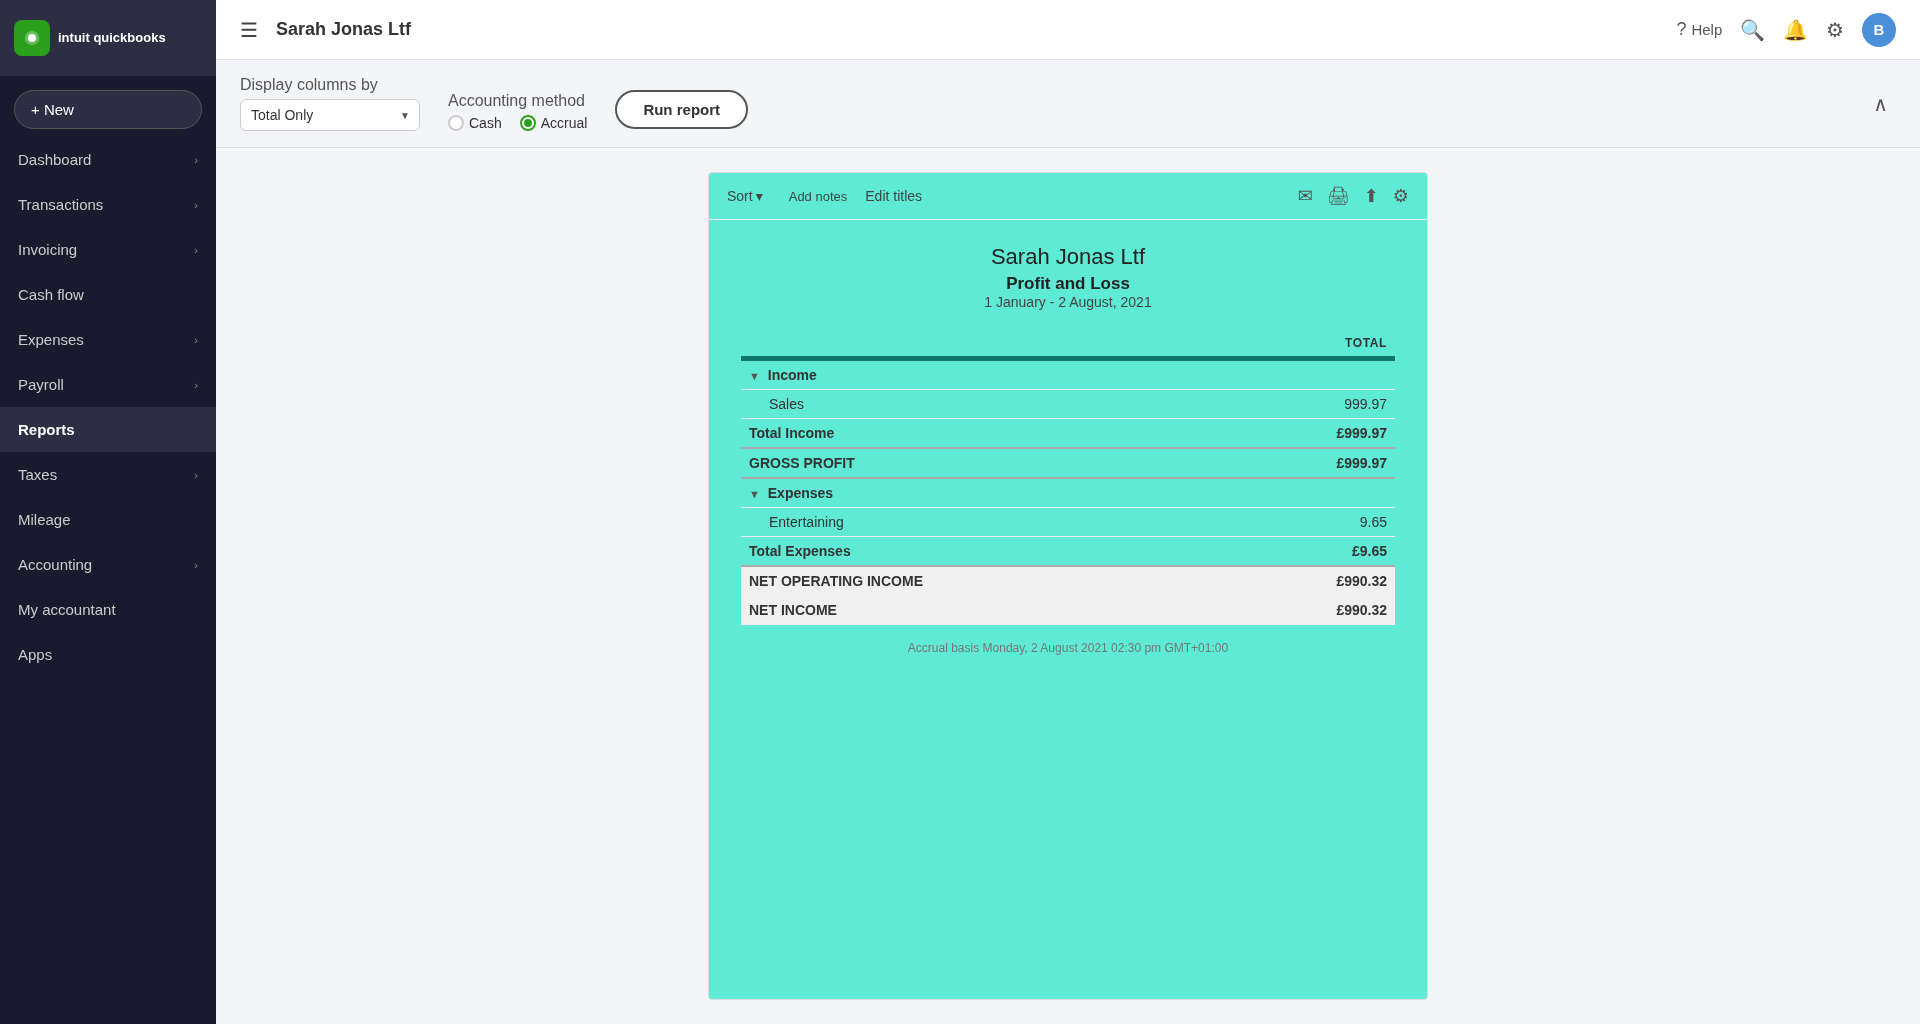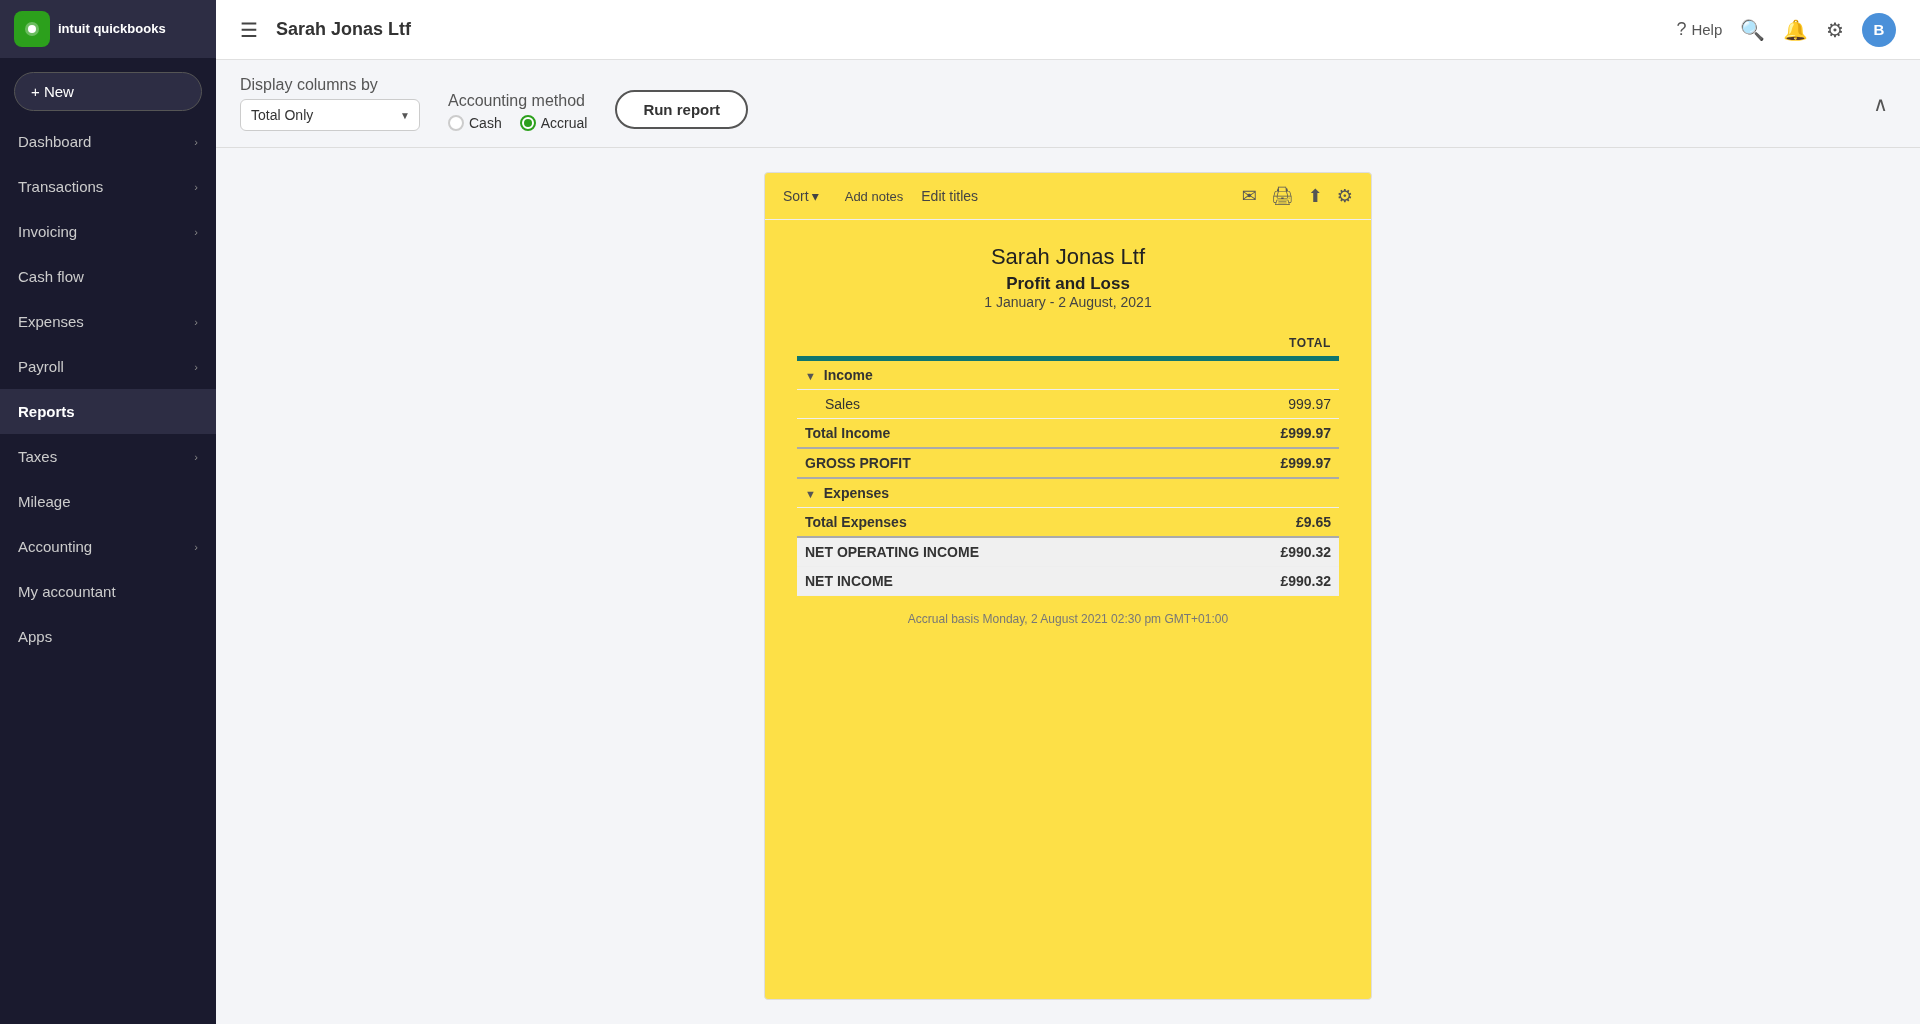--- a/index.html
+++ b/index.html
@@ -13,21 +13,21 @@
       display: flex;
       flex-direction: column;
       flex-shrink: 0;
       height: 100%;
     }
     .sidebar-logo {
       display: flex;
       align-items: center;
       padding: 16px 14px;
       background: #2d2d44;
-      height: 58px;
+      height: 76px;
     }
     .logo-img {
       width: 36px;
       height: 36px;
       background: #2CA01C;
       border-radius: 8px;
       display: flex;
       align-items: center;
       justify-content: center;
       font-size: 18px;
@@ -190,24 +190,24 @@
 
     
     .report-area {
       flex: 1;
       overflow-y: auto;
       padding: 24px 32px;
       display: flex;
       justify-content: center;
     }
     .report-card {
-      background: #fde047;
+      background: #5eead4;
       border: 1px solid #ddd;
       border-radius: 4px;
-      width: 608px;
+      width: 720px;
       max-width: 100%;
       padding: 0;
     }
     .report-toolbar {
       display: flex;
       align-items: center;
       padding: 12px 18px;
       border-bottom: 1px solid #eee;
       gap: 18px;
     }
@@ -418,20 +418,24 @@
               <td>GROSS PROFIT</td>
               <td class="right">£999.97</td>
             </tr>
 
             <tr class="row-section">
               <td>
                 <span class="section-toggle">▼</span> Expenses
               </td>
               <td class="right"></td>
             </tr>
+            <tr class="row-indent">
+              <td>Entertaining</td>
+              <td class="right">9.65</td>
+            </tr>
             <tr class="row-total">
               <td>Total Expenses</td>
               <td class="right">£9.65</td>
             </tr>
 
             <tr class="row-highlighted">
               <td>NET OPERATING INCOME</td>
               <td class="right">£990.32</td>
             </tr>
 

